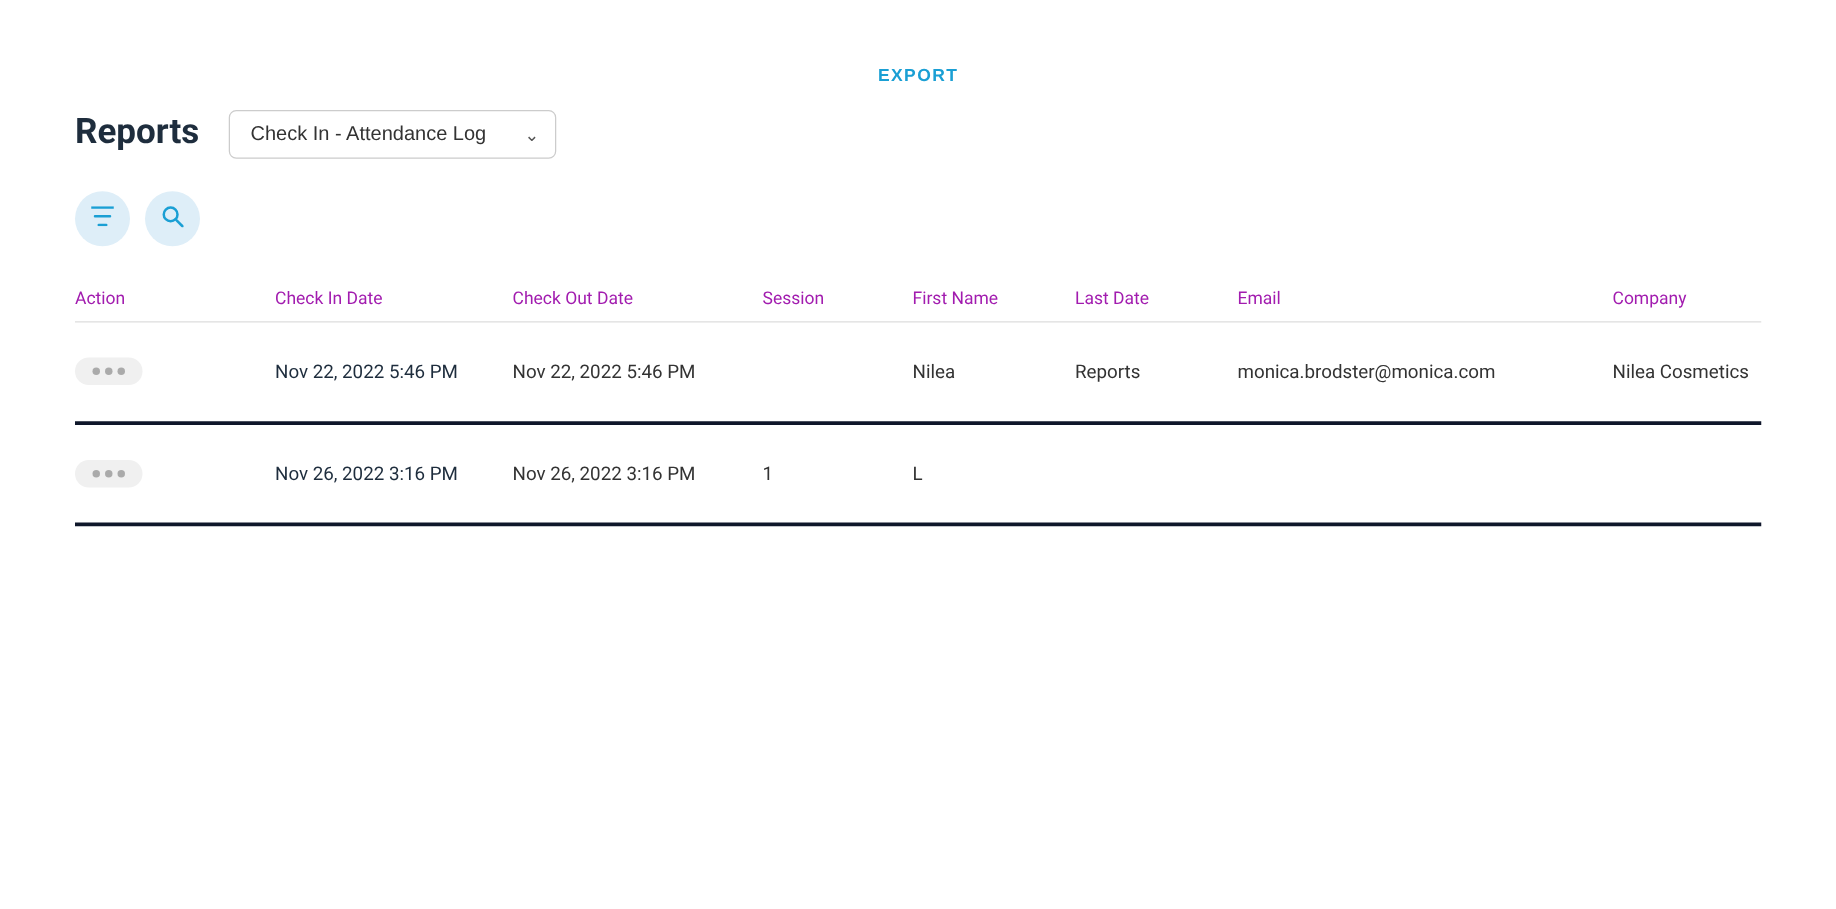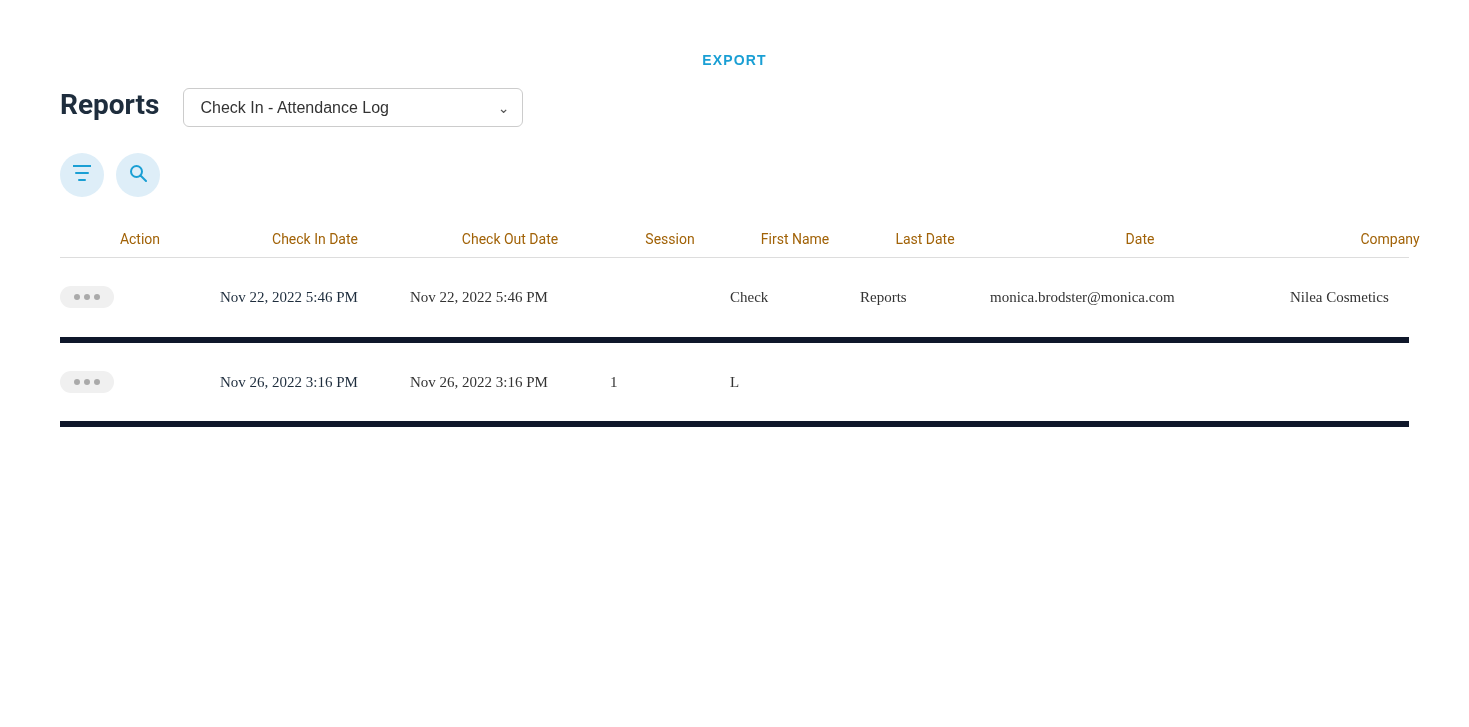--- a/index.html
+++ b/index.html
@@ -58,21 +58,21 @@
 
     .report-select {
       appearance: none;
       -webkit-appearance: none;
       background: #ffffff;
       border: 1px solid #ccc;
       border-radius: 6px;
       padding: 10px 48px 10px 16px;
       font-size: 16px;
       color: #333;
-      width: 340px;
+      width: 262px;
       cursor: pointer;
       outline: none;
     }
 
     .select-chevron {
       position: absolute;
       right: 14px;
       top: 50%;
       transform: translateY(-50%);
       pointer-events: none;
@@ -108,32 +108,30 @@
     .table-header {
       display: grid;
       grid-template-columns: 160px 190px 200px 120px 130px 130px 300px 200px;
       padding: 10px 0;
       border-bottom: 1px solid #ddd;
       margin-bottom: 0;
     }
 
     .col-header {
       font-size: 14px;
-      color: #a16207;
+      color: #a21caf;
       font-weight: 400;
-      text-align: center;
     }
 
     .table-row {
       display: grid;
       grid-template-columns: 160px 190px 200px 120px 130px 130px 300px 200px;
       padding: 28px 0;
-      border-bottom: 6px solid #0f172a;
-      align-items: center;
-      font-family: Liberation Serif, serif;
+      border-bottom: 3px solid #0f172a;
+      align-items: center;
     }
 
     .action-dots {
       display: flex;
       align-items: center;
       gap: 4px;
       background: #f0f0f0;
       border-radius: 20px;
       padding: 8px 14px;
       width: fit-content;
@@ -195,36 +193,36 @@
   </div>
 
   <div class="table-container">
     <div class="table-header">
       <span class="col-header">Action</span>
       <span class="col-header">Check In Date</span>
       <span class="col-header">Check Out Date</span>
       <span class="col-header">Session</span>
       <span class="col-header">First Name</span>
       <span class="col-header">Last Date</span>
-      <span class="col-header">Date</span>
+      <span class="col-header">Email</span>
       <span class="col-header">Company</span>
     </div>
 
     <div class="table-row">
       <div>
         <button class="action-dots">
           <span class="dot"></span>
           <span class="dot"></span>
           <span class="dot"></span>
         </button>
       </div>
       <span class="cell-dark">Nov 22, 2022 5:46 PM</span>
       <span class="cell">Nov 22, 2022 5:46 PM</span>
       <span class="cell"></span>
-      <span class="cell">Check</span>
+      <span class="cell">Nilea</span>
       <span class="cell">Reports</span>
       <span class="cell">monica.brodster@monica.com</span>
       <span class="cell">Nilea Cosmetics</span>
     </div>
 
     <div class="table-row">
       <div>
         <button class="action-dots">
           <span class="dot"></span>
           <span class="dot"></span>

